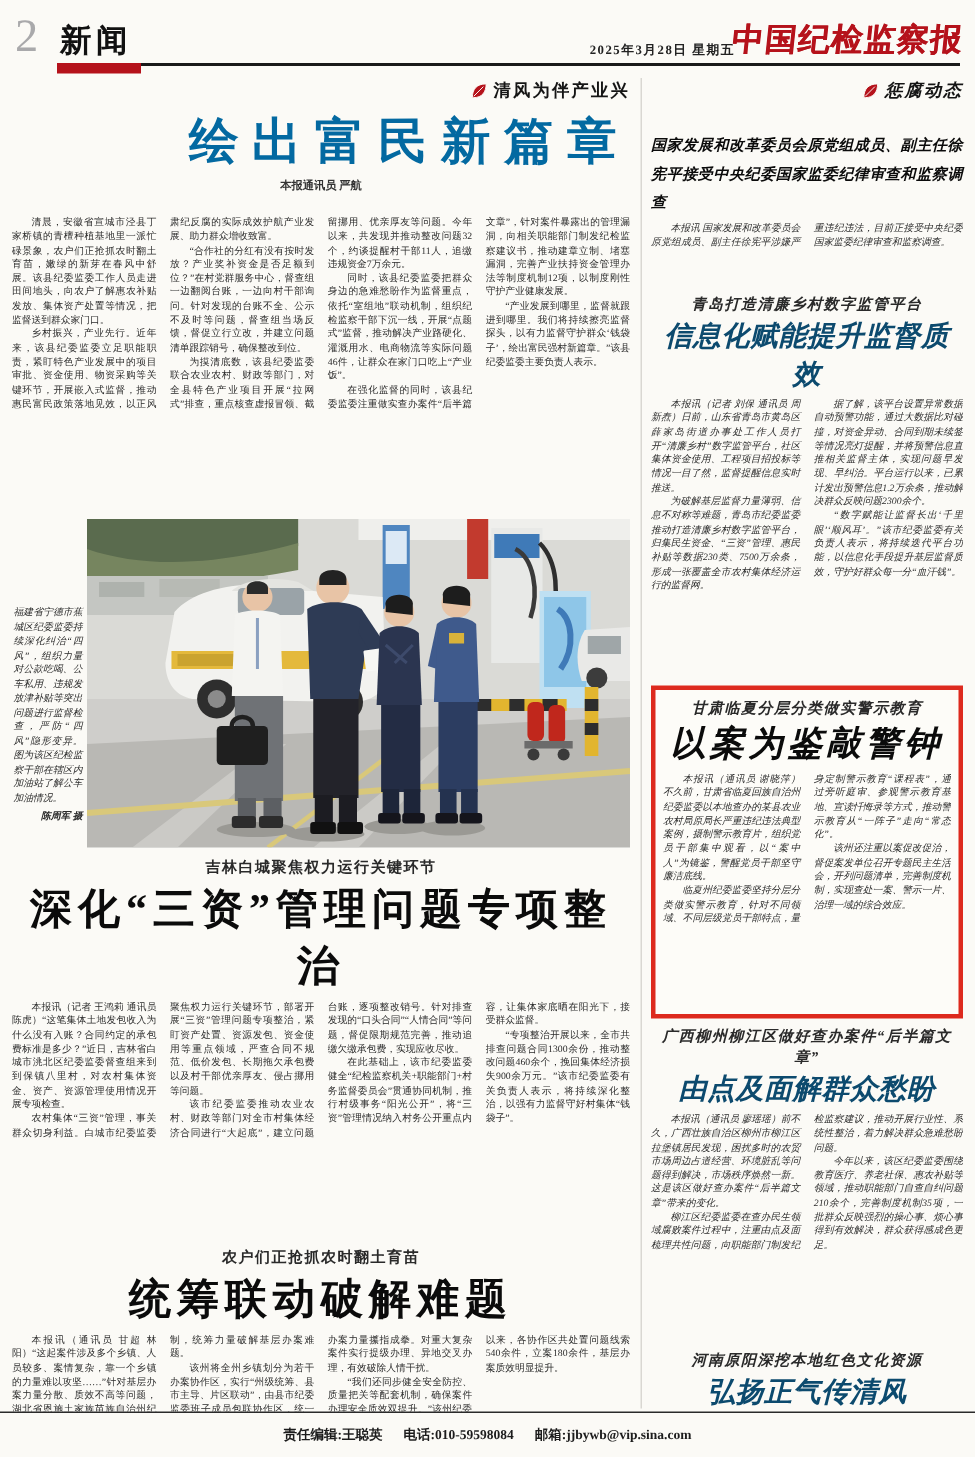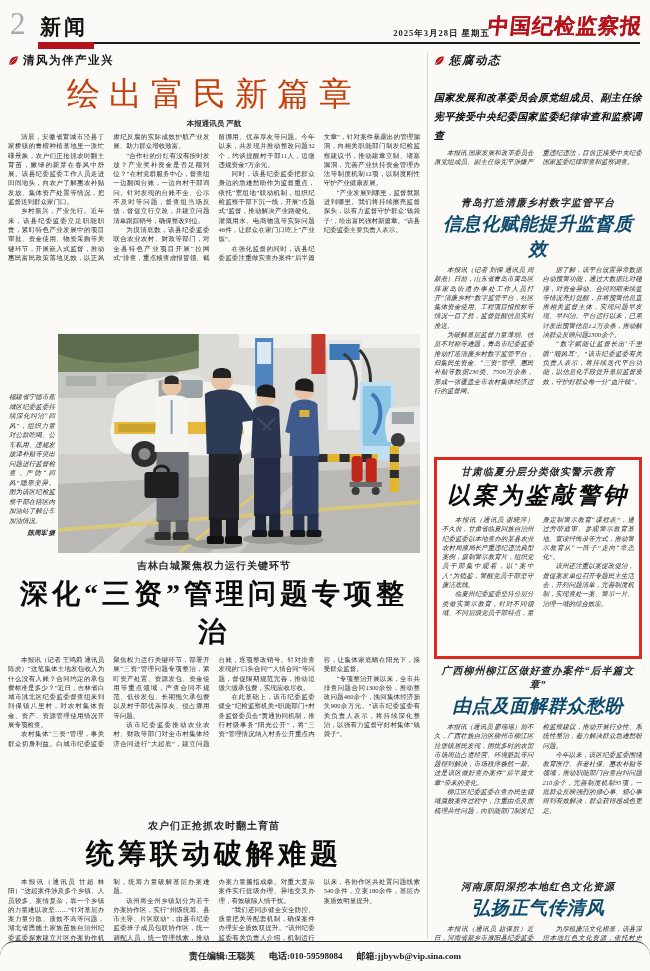--- a/index.html
+++ b/index.html
@@ -21,28 +21,28 @@
   .hdr-masthead { position:absolute; right:0; top:6px; font-size:21px; font-weight:900; color:#b5121b;
                   transform:skewX(-6deg); letter-spacing:1px; text-shadow:0.4px 0.4px 0 #b5121b; }
 
   
   .main { position:absolute; top:52px; left:8px; right:8px; bottom:32px; display:flex; }
   .colL { width:412px; }
   .vdiv { width:1px; background:#d9d7d2; margin:0 6px 0 7px; }
   .colR { flex:1;font-style:italic; }
 
   
-  .kick-row { display:flex; align-items:center; gap:4px; height:16px; }
+  .kick-row { display:flex; align-items:center; gap:4px; height:16px;justify-content:flex-end; }
   .kick-icon { width:11px; height:11px; flex:0 0 auto; }
   .kick-text { font-size:11.5px; font-weight:bold; letter-spacing:1.5px; color:#151515; }
   .kick-center { text-align:center; font-size:10px; font-weight:bold; color:#2a2a2a; letter-spacing:1px; }
 
   
-  .h-fumin { text-align:center; font-size:33px; font-weight:normal; letter-spacing:9px; color:#c2410c; margin:4px 0 2px; }
-  .byline { text-align:center; font-size:7.5px; color:#333; margin-bottom:3px; font-weight:bold; }
+  .h-fumin { text-align:right; font-size:33px; font-weight:bold; letter-spacing:9px; color:#0369a1; margin:4px 0 2px; }
+  .byline { text-align:center; font-size:7.5px; color:#333; margin-bottom:15px; font-weight:bold; }
   .h-brief { font-size:10px; font-weight:bold; line-height:19px; text-align:justify; color:#0b0b0b; margin:20px 0 3px; letter-spacing:0.4px; }
   .h-mid-r { text-align:center; font-size:18.5px; font-weight:bold; color:#0c4a6e; letter-spacing:0.5px; margin:1px 0 4px; }
   .h-box { text-align:center; font-size:23px; font-weight:bold; color:#0b0b0b; letter-spacing:3px; margin:1px 0 4px; }
   .h-mid-l { text-align:center; font-size:28px; font-weight:bold; color:#0b0b0b; letter-spacing:4px; margin:2px 0 4px; }
 
   
   .bodytext { column-gap:9px; font-size:6.5px; line-height:9.3px; text-align:justify; color:#2c2c2c; overflow:hidden; }
   .bodytext p { text-indent:2em; }
   .c4 { column-count:4; }
   .c2 { column-count:2; }
@@ -51,24 +51,24 @@
   .photo-row { display:flex; margin-top:3px; height:219px; }
   .photo-cap { width:50px; padding:58px 3px 0 1px; font-size:6.5px; line-height:9.5px; font-style:italic;
                text-align:justify; color:#2b2b2b; }
   .photo-credit { text-align:right; margin-top:3px; font-style:italic; font-weight:bold; }
   .photo-frame { flex:1; background:#c9c9c6; position:relative; overflow:hidden; }
   .photo-frame svg { display:block; width:100%; height:100%; }
 
   .gap6 { height:6px; } .gap4 { height:4px; } .gap8 { height:8px; }
 
   
-  .redbox { border:3px solid #dd2a1e; padding:5px 5px 0; margin:6px 0 5px; background:#fdfcf8; }
-
-  
-  .ftr { position:absolute; left:0; right:0; bottom:0; height:30px; border-top:1.5px solid #2a2a2a; background:#fbfaf6;border-radius:15px; }
+  .redbox { border:3px solid #dd2a1e; padding:5px 5px 20px; margin:6px 0 5px; background:#fdfcf8; }
+
+  
+  .ftr { position:absolute; left:0; right:0; bottom:0; height:30px; border-top:1.5px solid #2a2a2a; background:#fbfaf6; }
   .ftr-inner { display:flex; justify-content:center; gap:14px; padding-top:8px; font-size:9px; font-weight:bold; color:#1c1c1c; }
 
   .heights-fumin { height:199px; }
   .heights-brief { height:40px; }
   .heights-qingdao { height:186px; }
   .heights-linxia { height:141px; }
   .heights-liuzhou { height:150px; }
   .heights-sanzi { height:160px; }
   .heights-enshi { height:97px; }
   .heights-yuanyang { height:94px; }

